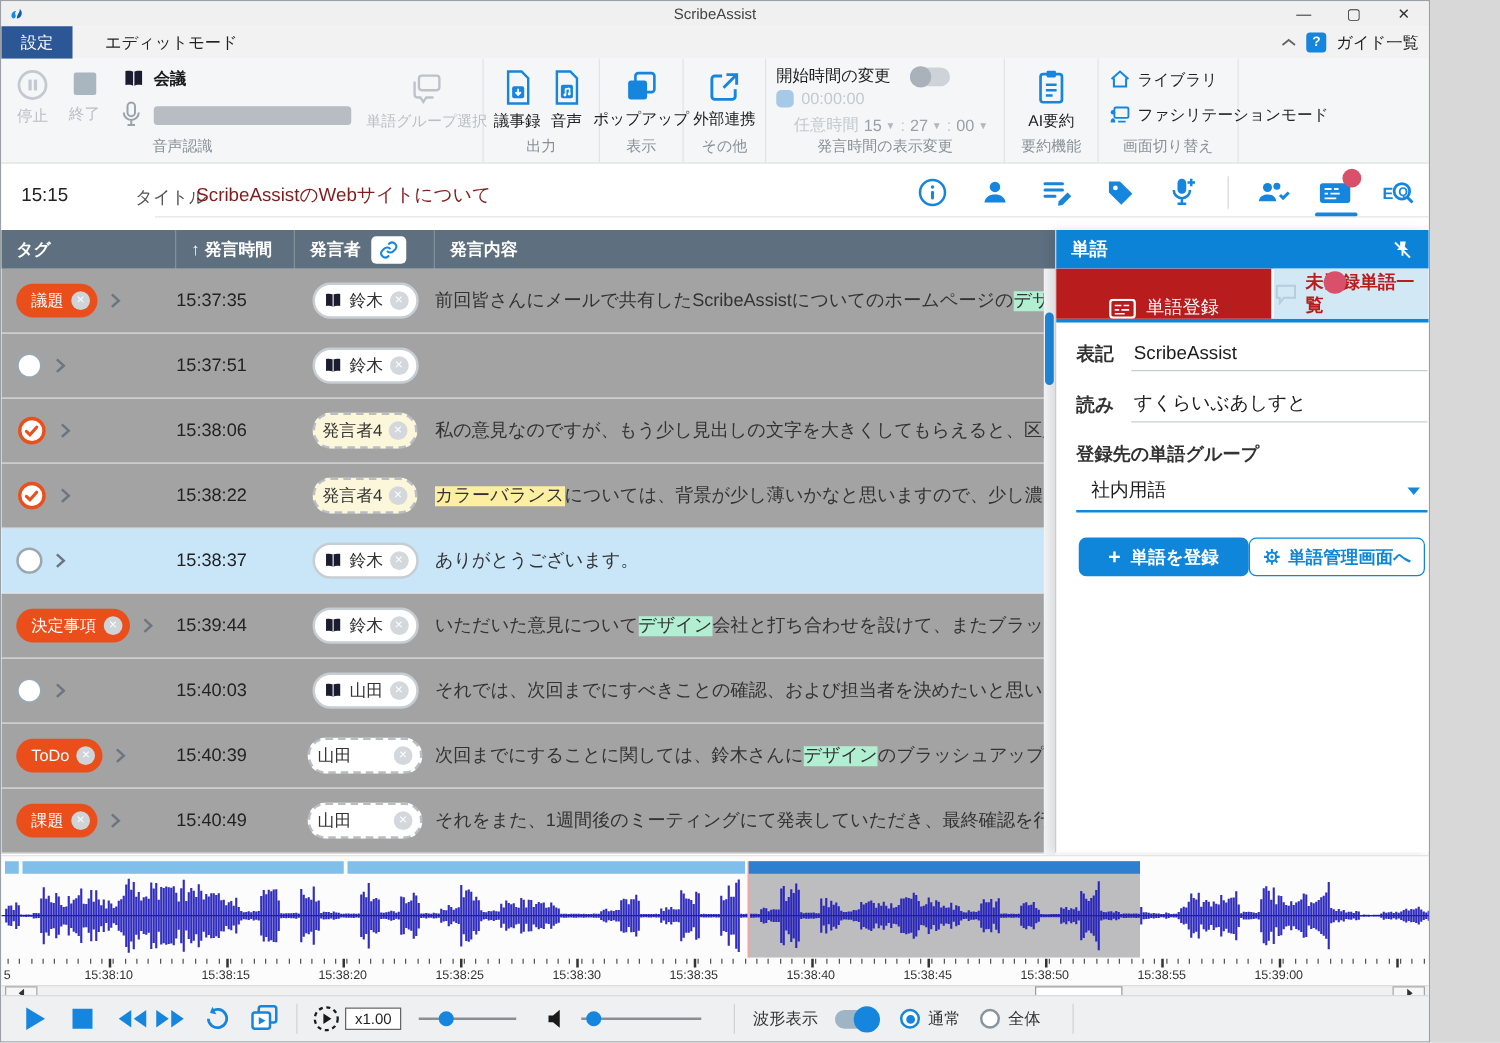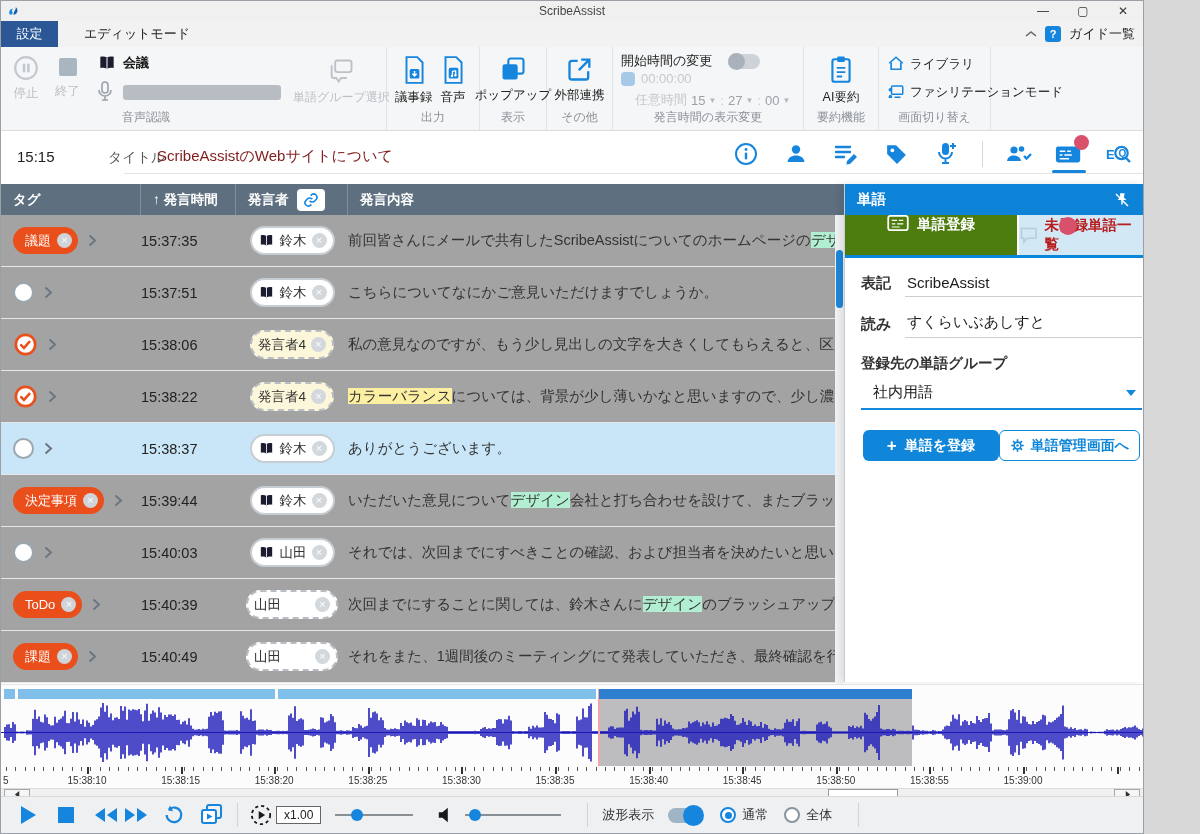--- a/index.html
+++ b/index.html
@@ -71,21 +71,21 @@
 .spill.yellow{background:#fcf7da;border:2px dashed #b9bec4}
 .spill.dash{border:2px dashed #b9bec4;min-width:92px;justify-content:space-between}
 .hl-green{background:#b2efd2}
 .hl-yellow{background:#fdefa2}
 .vscroll{position:absolute;right:0;top:31px;bottom:0;width:9px;background:#f3f4f5}
 .vthumb{position:absolute;left:1px;top:35px;width:7px;height:58px;border-radius:4px;background:#1e88dd}
 
 .panel{position:absolute;left:843px;top:183px;right:0;bottom:151px;background:#fff;border-left:1px solid #c9ccd0;box-shadow:-4px 0 8px rgba(0,0,0,.10)}
 .panel-header{height:31px;background:#0d83d8;color:#fff;display:flex;align-items:center;justify-content:space-between;padding:0 12px;font-size:14.5px;font-weight:bold}
 .panel-tabs{display:flex;height:43px;border-bottom:3px solid #0a86da;background:#fff}
-.ptab1{flex:0 0 172px;background:#4d7c0f;color:#fff;font-size:14.5px;font-weight:bold;display:flex;align-items:flex-start;justify-content:center;gap:8px}
+.ptab1{flex:0 0 172px;background:#b91c1c;color:#fff;font-size:14.5px;font-weight:normal;display:flex;align-items:flex-end;justify-content:center;gap:8px}
 .ptab2{flex:1;background:#d3e8f5;color:#b91c1c;font-size:14.5px;font-weight:bold;display:flex;align-items:center;justify-content:center;gap:6px;position:relative;margin-left:2px}
 .ptab2 .badge2{position:absolute;left:40px;top:2px;width:18px;height:18px;border-radius:50%;background:#d8506a}
 .panel-body{padding:16px 1px 0 16px}
 .fieldrow{display:flex;align-items:flex-end;margin-bottom:16px}
 .flabel{width:44px;font-size:15px;font-weight:bold;color:#333;padding-bottom:4px}
 .fval{flex:1;font-size:15px;color:#1c1c1c;border-bottom:1px solid #c9ced2;padding:0 0 5px 2px}
 .grp-label{font-size:14.5px;font-weight:bold;color:#333;margin:6px 0 10px 0}
 .selectrow{display:flex;align-items:center;justify-content:space-between;border-bottom:2px solid #1287dc;padding:0 6px 6px 12px;margin:0 0 20px 0}
 .sel-val{font-size:15px;color:#1c1c1c}
 .sel-car{width:0;height:0;border-left:5px solid transparent;border-right:5px solid transparent;border-top:6px solid #1287dc}
@@ -441,21 +441,20 @@
               <span>
                 <svg width="17" height="17" viewBox="0 0 24 24">
                   <path d="M12 5.5C9.8 4.2 7.2 4 4 4.6V18c3.2-.6 5.8-.4 8 .9 2.2-1.3 4.8-1.5 8-.9V4.6c-3.2-.6-5.8-.4-8 .9z" fill="#1b1c30"></path>
                   <path d="M12 5.5V19" stroke="#fff" stroke-width="1.2"></path>
                 </svg>
               </span>
               <span>鈴木</span>
               <span class="xdot">×</span>
             </span>
           </div>
-          <div class="c-txt"><span>こちらについてなにかご意見いただけますでしょうか。</span></div>
         </div>
         <div class="trow">
           <div class="c-tag">
             <span>
               <svg width="25" height="25" viewBox="0 0 24 24">
                 <circle cx="12" cy="12" r="9.3" fill="#fff" stroke="#e8501d" stroke-width="2.6"></circle>
                 <path d="M7.8 12.6l2.7 2.6 5.2-5.8" fill="none" stroke="#e8501d" stroke-width="2.4" stroke-linecap="round"></path>
               </svg>
             </span>
             <span>

